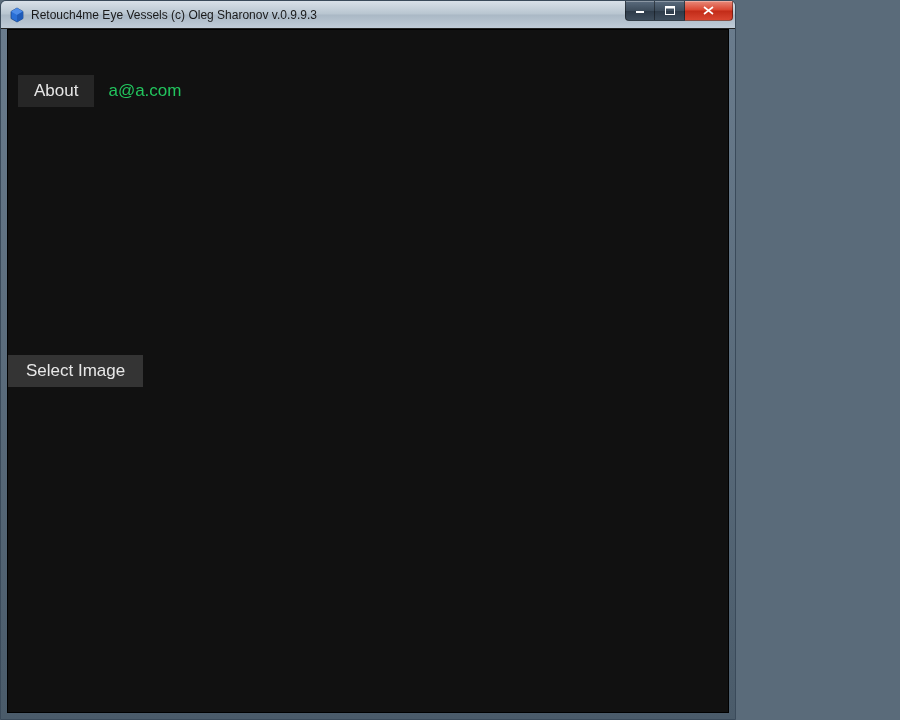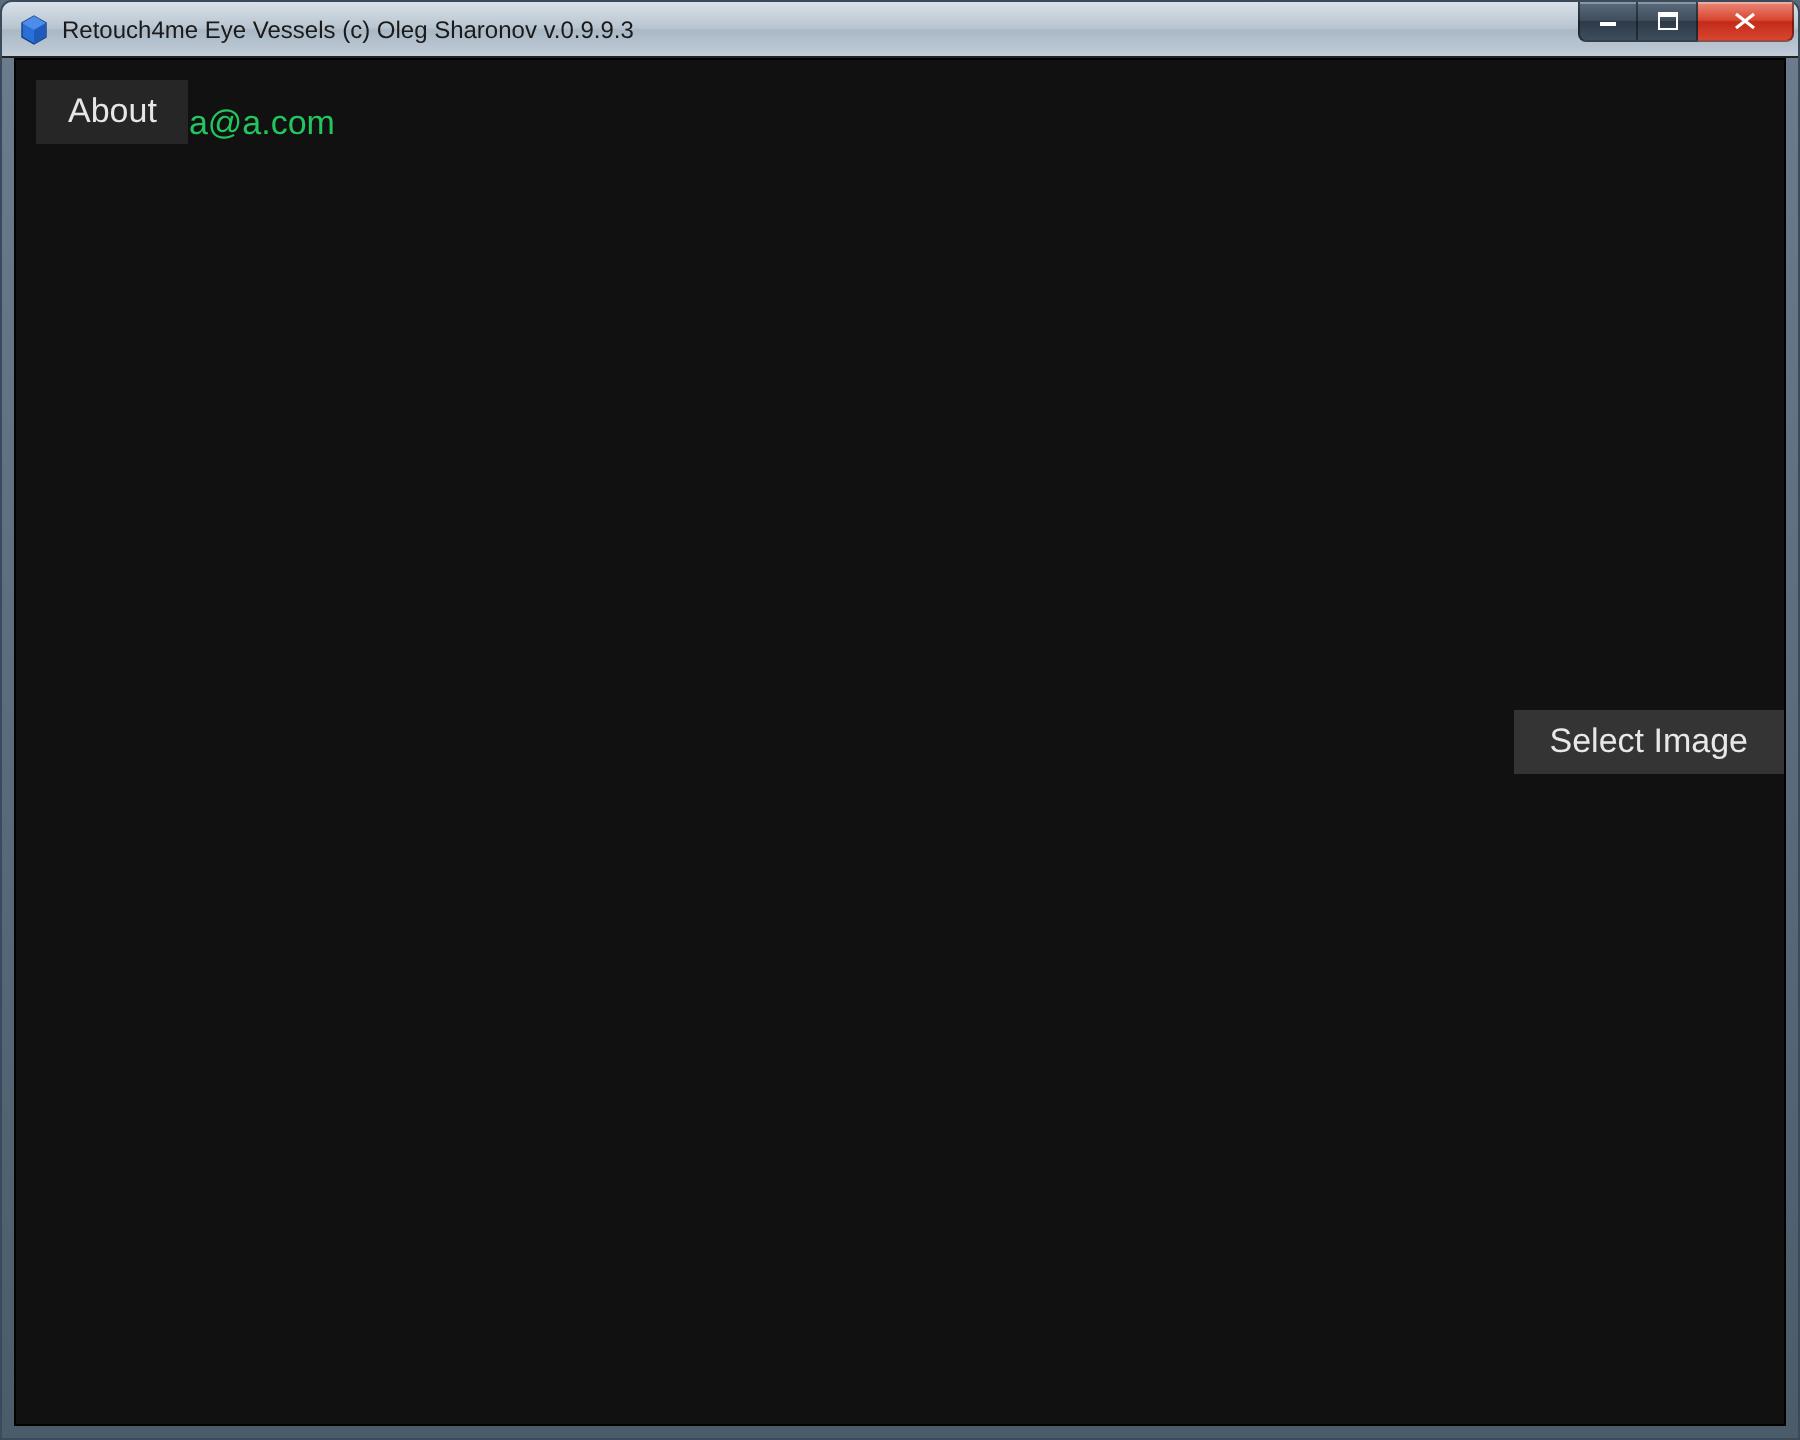--- a/index.html
+++ b/index.html
@@ -8,21 +8,21 @@
       box-sizing: border-box;
     }
     body {
       font-family: "Segoe UI", Tahoma, sans-serif;
       background: #5a6b7a;
       width: 900px;
       height: 720px;
       overflow: hidden;
     }
     .window {
-      width: 900px;
+      width: 736px;
       height: 720px;
       background: linear-gradient(to bottom, #6b7d8e 0%, #4a5b6a 100%);
       border: 1px solid #3a4a5a;
       border-radius: 6px 6px 0 0;
       display: flex;
       flex-direction: column;
       position: relative;
     }
     .titlebar {
       height: 28px;
@@ -86,22 +86,24 @@
       flex: 1;
       margin: 0 6px 6px 6px;
       background: #111111;
       border: 1px solid #000;
       display: flex;
       flex-direction: column;
       position: relative;
     }
     .top-row {
       display: flex;
-      align-items: flex-end;
+      align-items: center;
       padding: 10px 10px 0 10px;
+      gap: 14px;
+      margin-top: 35px;
     }
     .about-btn {
       background: #262626;
       color: #e6e6e6;
       border: none;
       padding: 6px 16px;
       font-size: 17px;
       cursor: pointer;
       font-family: inherit;
     }
@@ -110,21 +112,21 @@
       font-size: 17px;
     }
     .center-wrap {
       position: absolute;
       top: 0;
       left: 0;
       right: 0;
       bottom: 0;
       display: flex;
       align-items: center;
-      justify-content: flex-end;
+      justify-content: flex-start;
       pointer-events: none;
     }
     .select-btn {
       pointer-events: auto;
       background: #343434;
       color: #e8e8e8;
       border: none;
       padding: 6px 18px;
       font-size: 17px;
       cursor: pointer;

